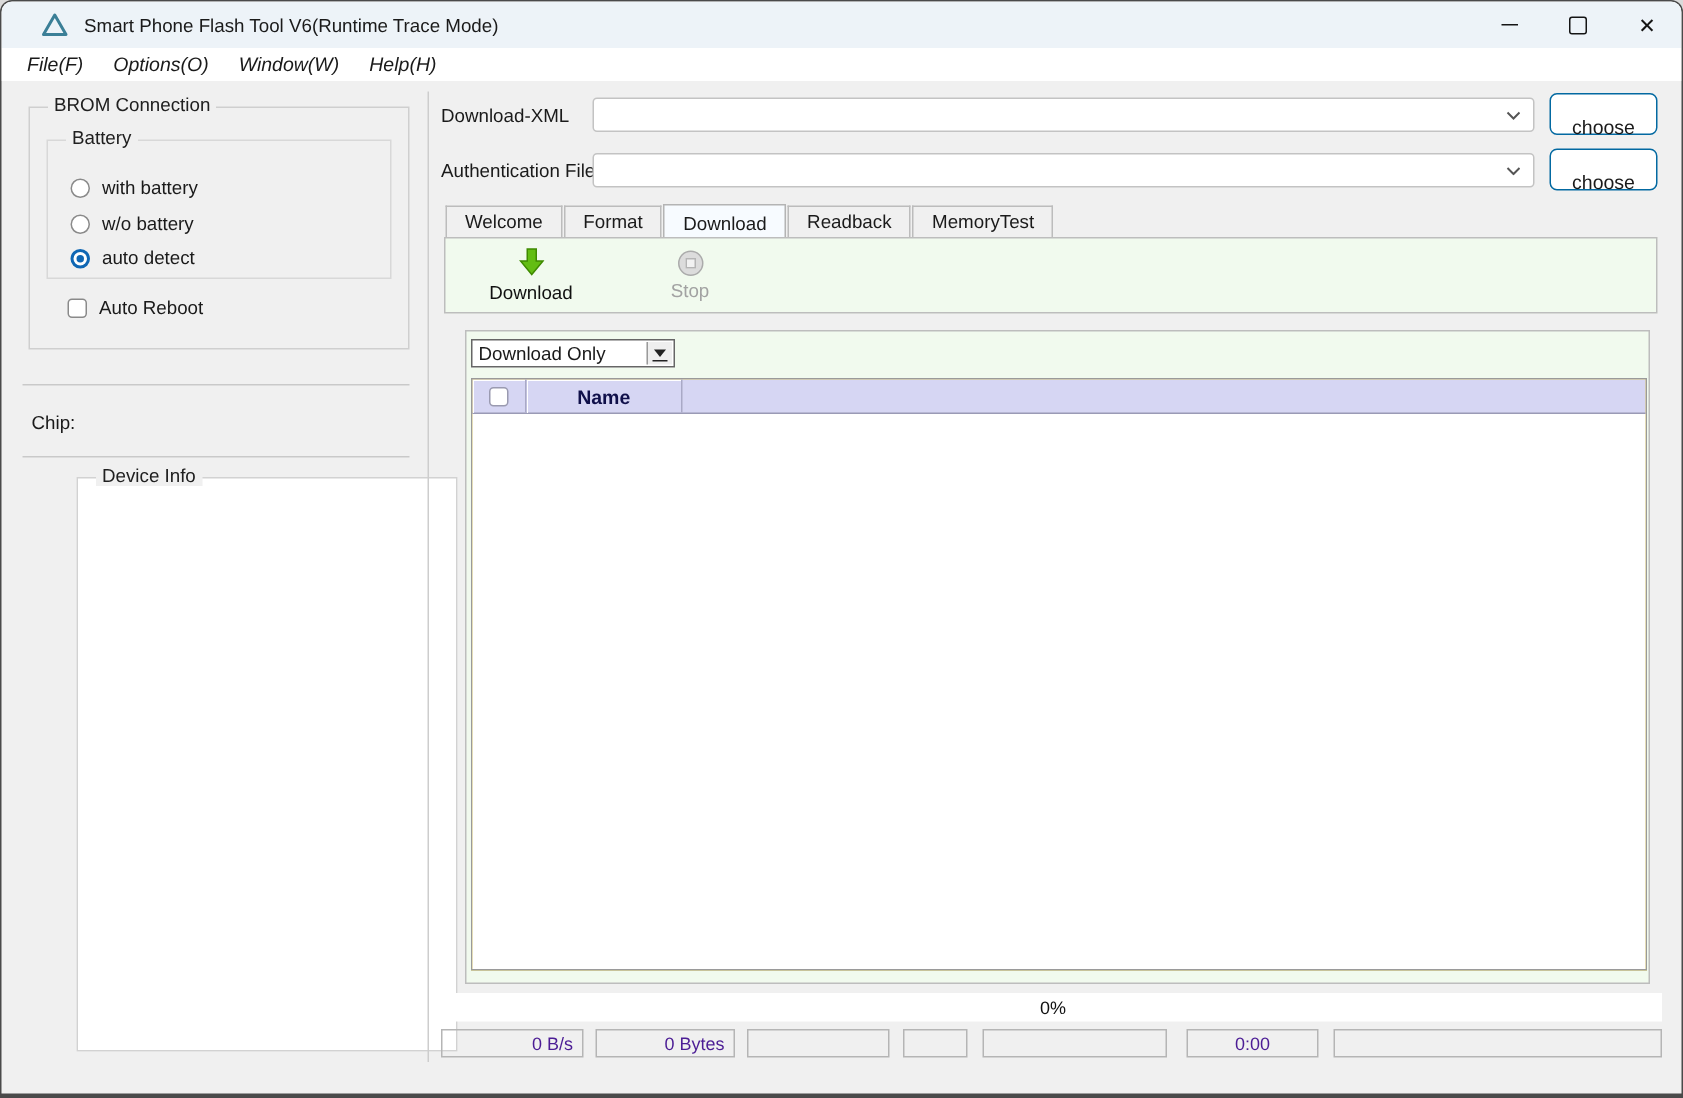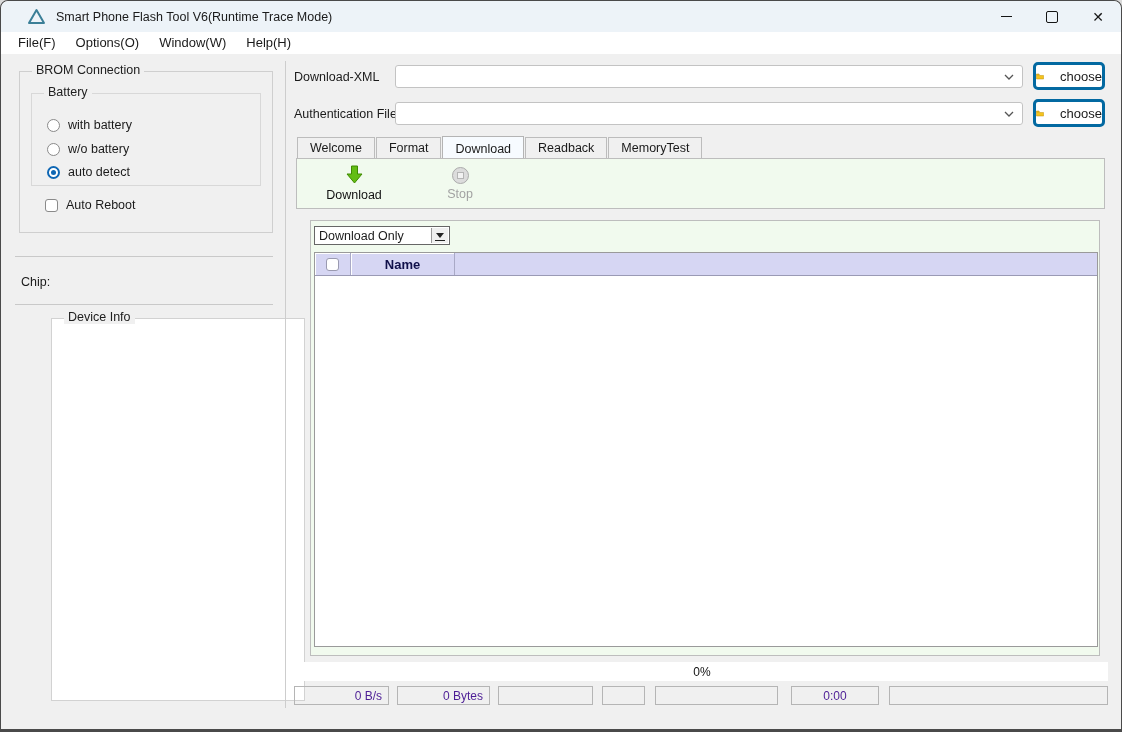--- a/index.html
+++ b/index.html
@@ -14,21 +14,21 @@
   #titlebar{left:0;top:0;right:0;height:31px;background:#edf3f8;display:flex;align-items:center;border-radius:7px 7px 0 0;}
   #logo{margin-left:26px;display:flex;}
   #title-text{margin-left:10px;font-size:12.5px;}
   #win-controls{margin-left:auto;display:flex;height:100%;}
   .winbtn{width:46px;height:100%;display:flex;align-items:center;justify-content:center;cursor:default;}
   .min-glyph{width:11px;height:1px;background:#151515;display:block;}
   .max-glyph{width:10px;height:10px;border:1px solid #151515;border-radius:2px;display:block;}
   .close-glyph{font-size:14px;color:#151515;line-height:1;}
   
   #menubar{left:0;top:31px;right:0;height:22px;background:#ffffff;display:flex;align-items:center;padding-left:7px;}
-  .menu-item{padding:2px 10px 3px 10px;font-size:13px;}
+  .menu-item{padding:2px 10px 3px 10px;font-size:13px;font-style:italic;}
   
   .groupbox{border:1px solid #cfcfcf;box-sizing:border-box;}
   .gb-label{position:absolute;top:-9px;left:12px;background:#f0f0f0;padding:0 4px;font-size:12.5px;color:#202020;white-space:nowrap;}
   #brom-box{left:18px;top:70px;width:254px;height:162px;}
   #battery-box{left:30px;top:92px;width:230px;height:93px;border-color:#d8d8d8;}
   .radio-row{position:absolute;display:flex;align-items:center;gap:8px;font-size:12.5px;}
   .radio{width:13px;height:13px;border-radius:50%;border:1px solid #8a8a8a;background:#fff;box-sizing:border-box;flex:0 0 auto;display:flex;align-items:center;justify-content:center;}
   .radio.checked{border:2px solid #0f67b4;}
   .radio.checked::after{content:'';width:5px;height:5px;border-radius:50%;background:#0f67b4;}
   .checkbox{width:13px;height:13px;border:1px solid #8a8a8a;border-radius:3px;background:#fff;box-sizing:border-box;flex:0 0 auto;}
@@ -41,21 +41,21 @@
   #device-box{left:18px;top:317px;width:254px;height:383px;background:#ffffff;border-color:#d2d2d2;margin-left:32px;}
   #vsep{left:284px;top:60px;width:1px;height:647px;background:#cdcdcd;}
   
   .field-label{font-size:12.5px;}
   #dlxml-label{left:293px;top:69px;} #auth-label{left:293px;top:106px;}
   .combo{background:#fff;border:1px solid #c3c3c3;border-radius:3px;box-sizing:border-box;}
   .combo input{position:absolute;left:6px;top:1px;right:24px;bottom:1px;border:none;outline:none;background:transparent;font-family:inherit;font-size:12.5px;}
   #dlxml-combo{left:394px;top:64px;width:628px;height:23px;}
   #auth-combo{left:394px;top:101px;width:628px;height:23px;}
   .combo svg{position:absolute;right:8px;top:8px;}
-  .choose-btn{display:flex;align-items:center;justify-content:center;gap:16px;background:#fff;border:3px solid #0369a1;border-radius:5px;font-size:13px;box-sizing:border-box;cursor:default;}
+  .choose-btn{display:flex;align-items:center;justify-content:center;gap:16px;background:#fff;border:1px solid #0369a1;border-radius:5px;font-size:13px;box-sizing:border-box;cursor:default;flex-direction:column;}
   #dlxml-choose{left:1032px;top:61px;width:72px;height:28px;}
   #auth-choose{left:1032px;top:98px;width:72px;height:28px;}
   
   #tabbar{left:296px;top:135px;height:22px;display:flex;align-items:center;}
   .tab{height:21px;box-sizing:border-box;padding:3px 12px 0 12px;font-size:12.5px;border:1px solid #bcbcbc;border-bottom:none;background:#f0f0f0;margin-right:1px;}
   .tab.active{background:#f7fbff;height:24px;padding-top:5px;margin-bottom:-1px;border-color:#b4b4b4;}
   
   #toolbar-box{left:295px;top:157px;width:809px;height:51px;background:#f1faee;border:1px solid #bdbdbd;box-sizing:border-box;}
   .tool-btn{position:absolute;top:2px;height:45px;display:flex;flex-direction:column;align-items:center;justify-content:center;gap:3px;font-size:12.5px;}
   #download-btn{left:14px;width:86px;color:#111;}

